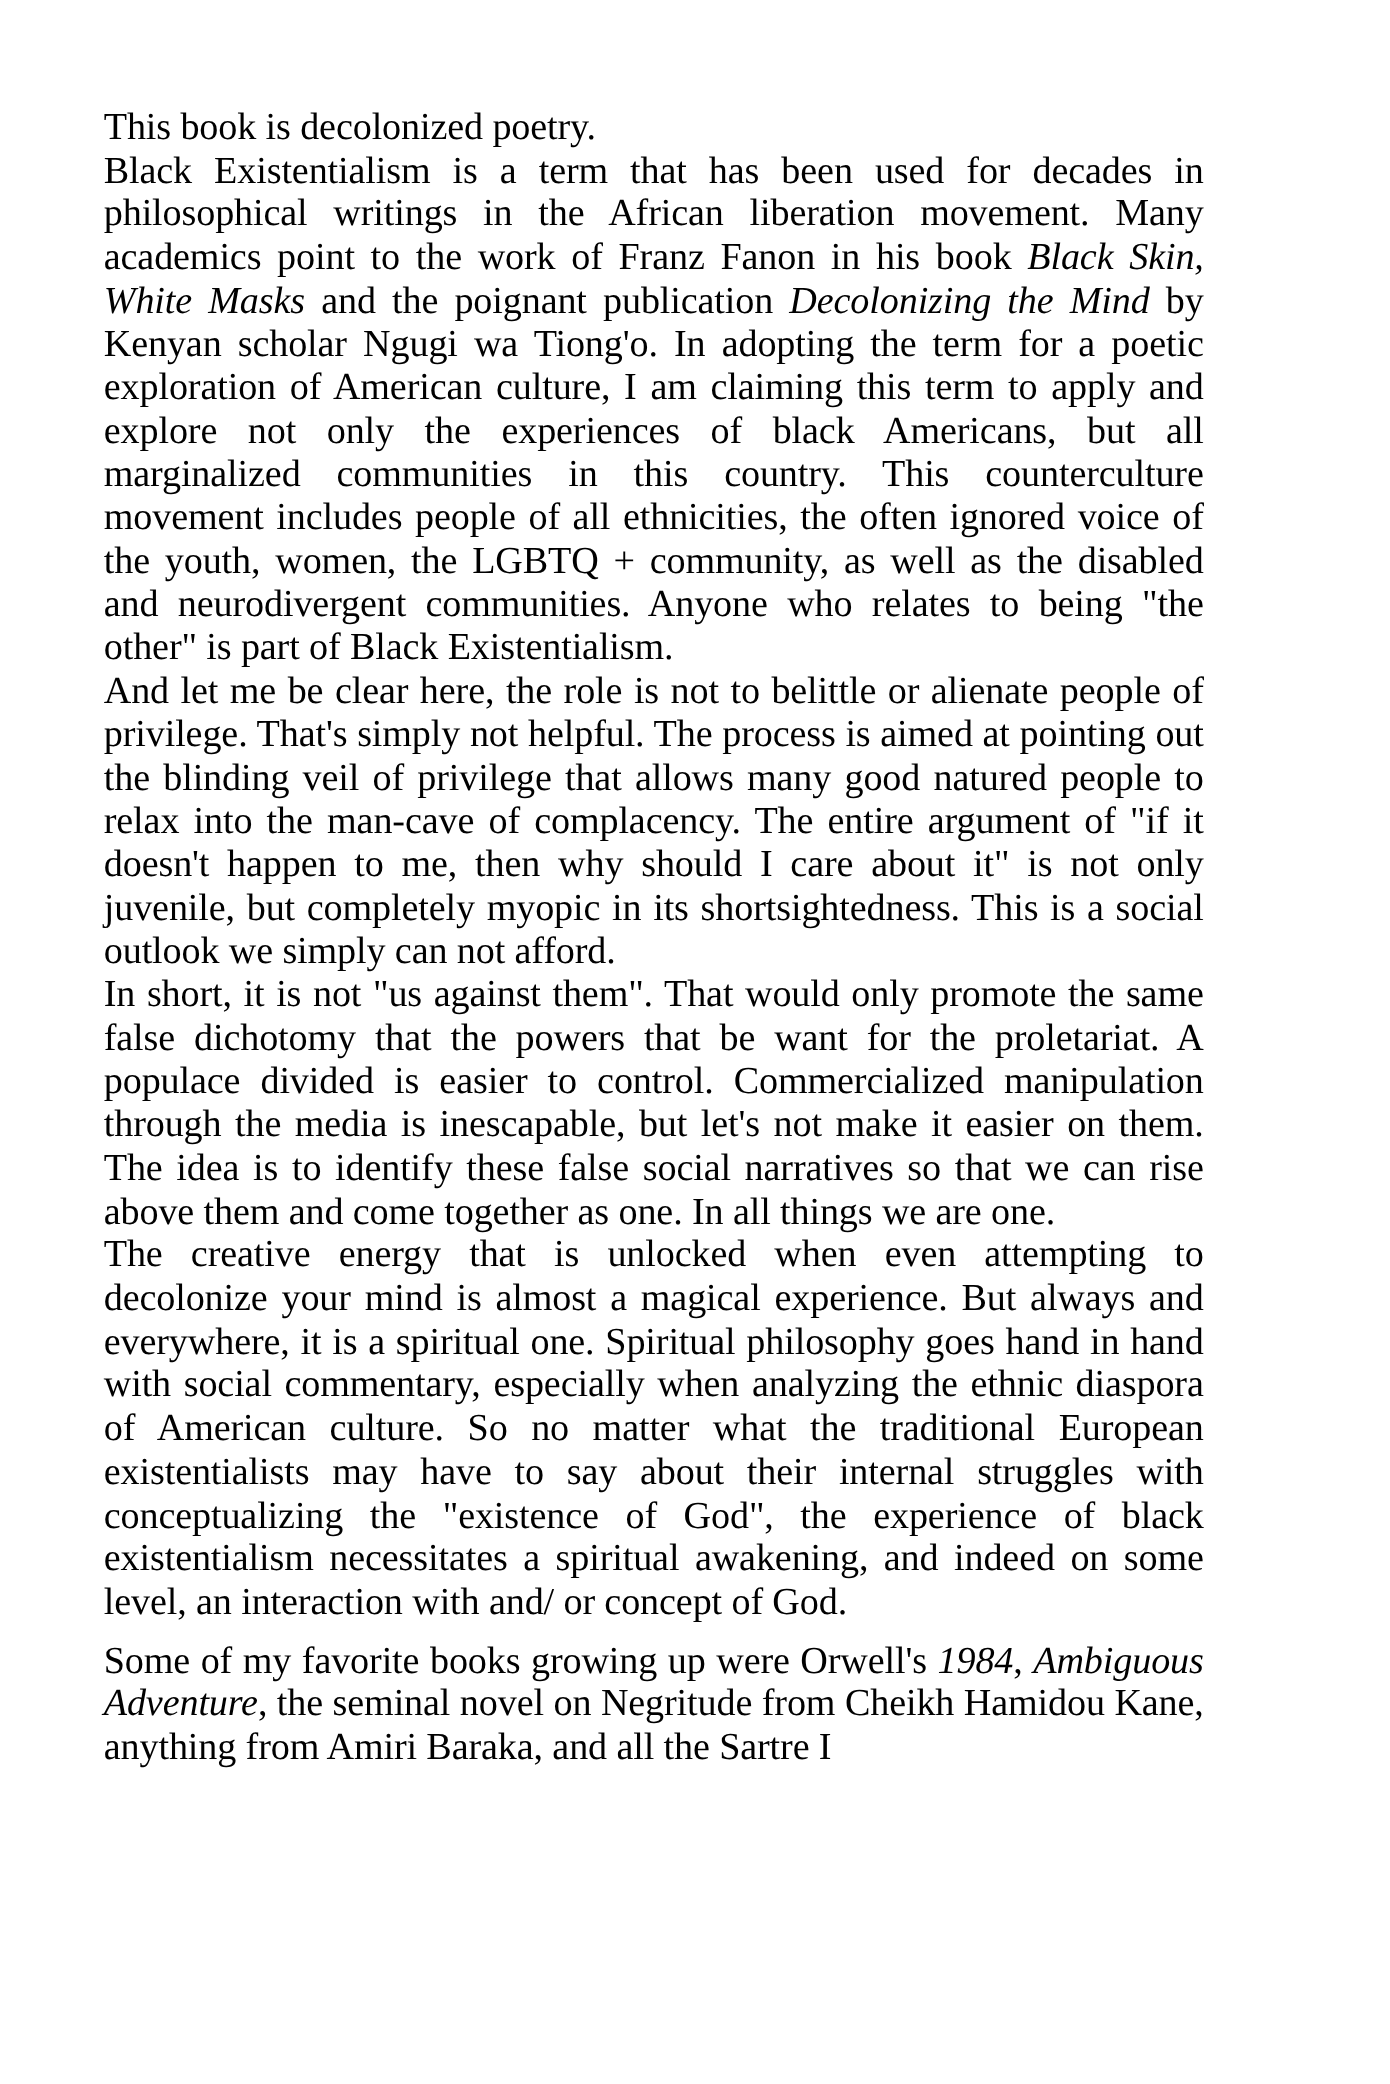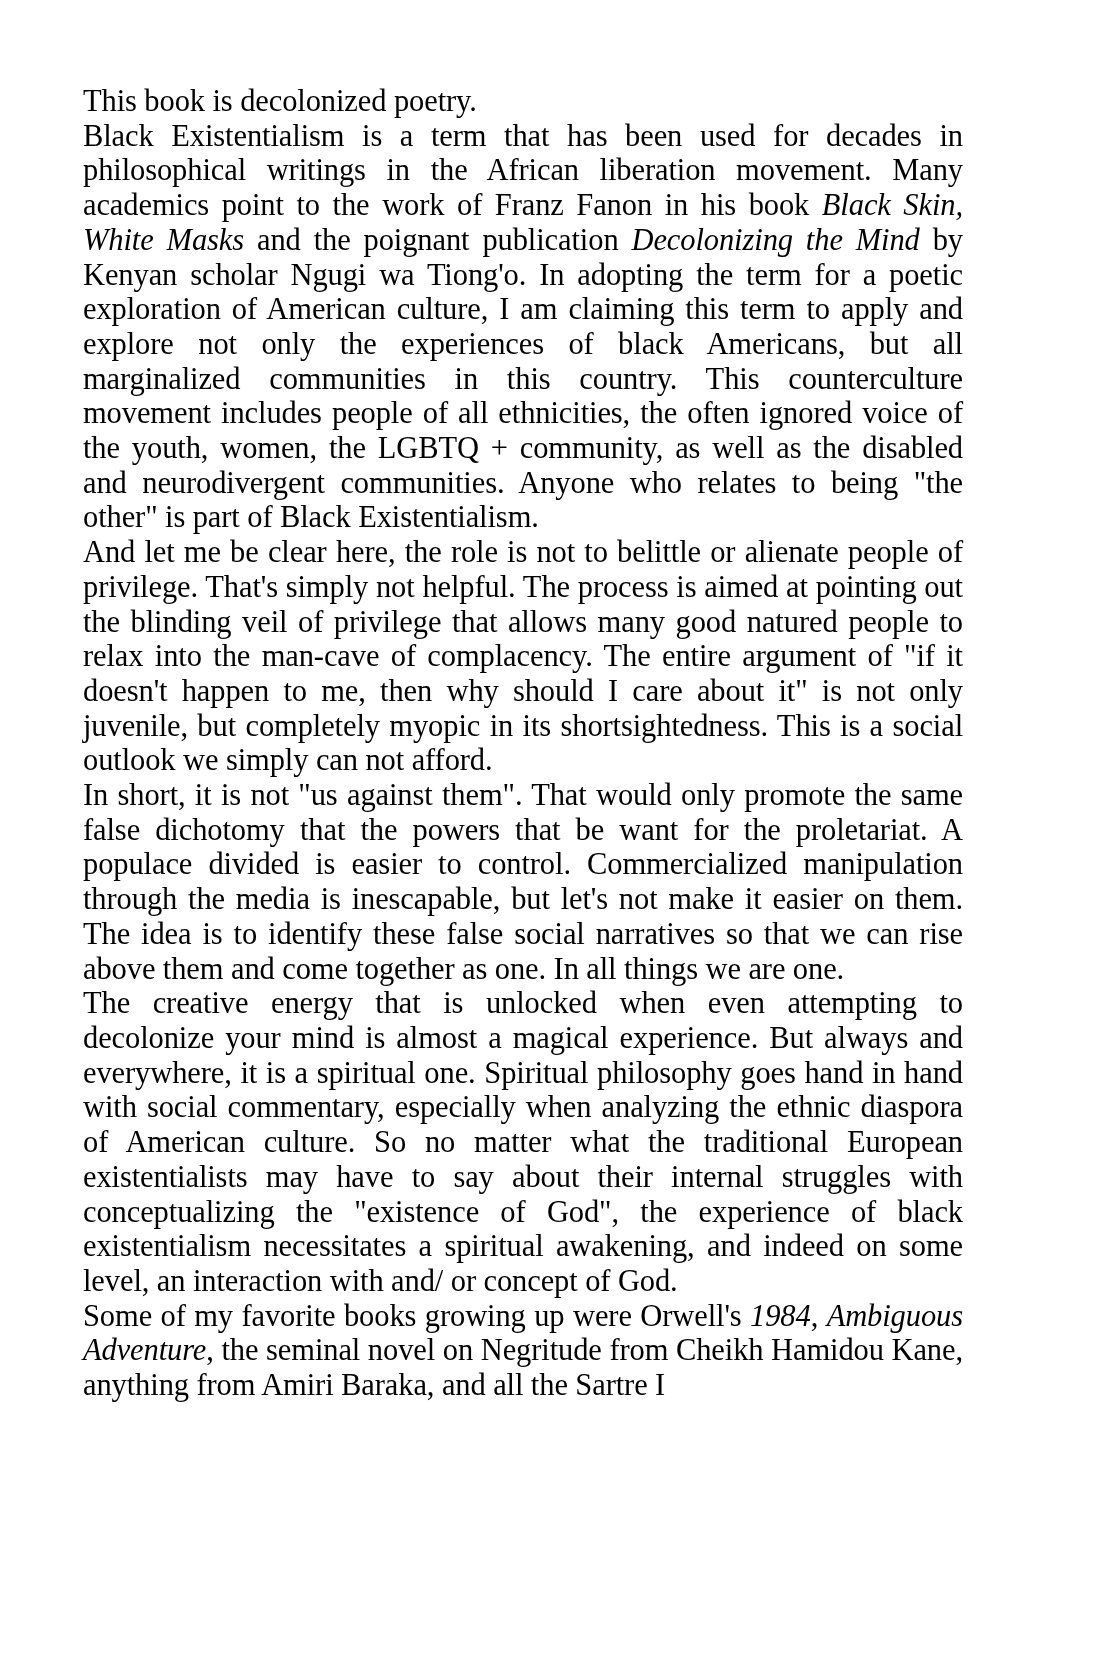--- a/index.html
+++ b/index.html
@@ -36,20 +36,21 @@
     text-justify: inter-word;
     font-size: 30.5px;
     line-height: 34.7px;
     letter-spacing: -0.1px;
     word-spacing: 0px;
     hyphens: none;
     -webkit-hyphens: none;
   }
   p.para:last-child {
     text-align: justify;
+    margin-top: 12px;
   }
   em.title-italic {
     font-style: italic;
   }
 </style>
 </head>
 <body>
 
 <div class="page">
   <div class="text-column">

